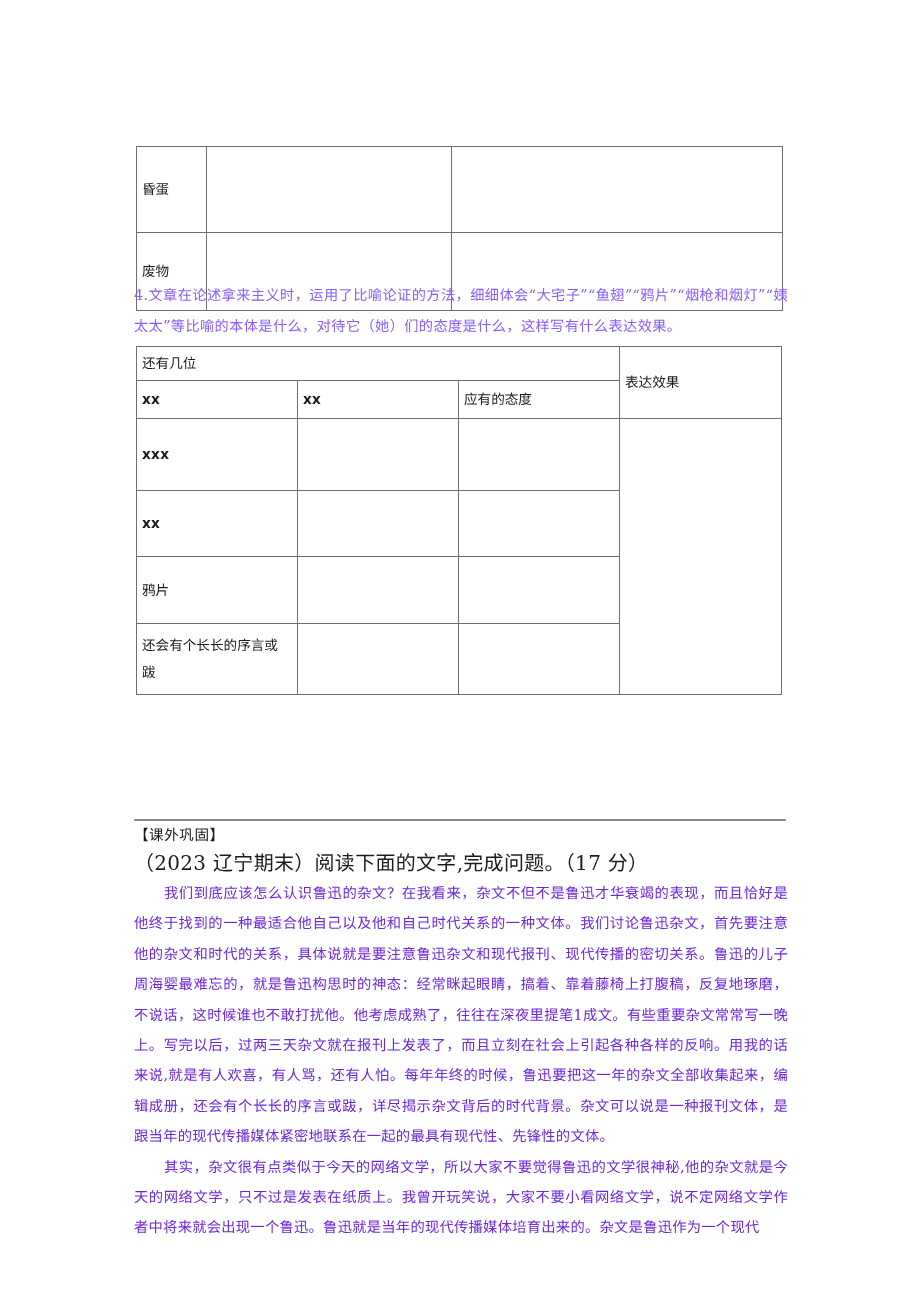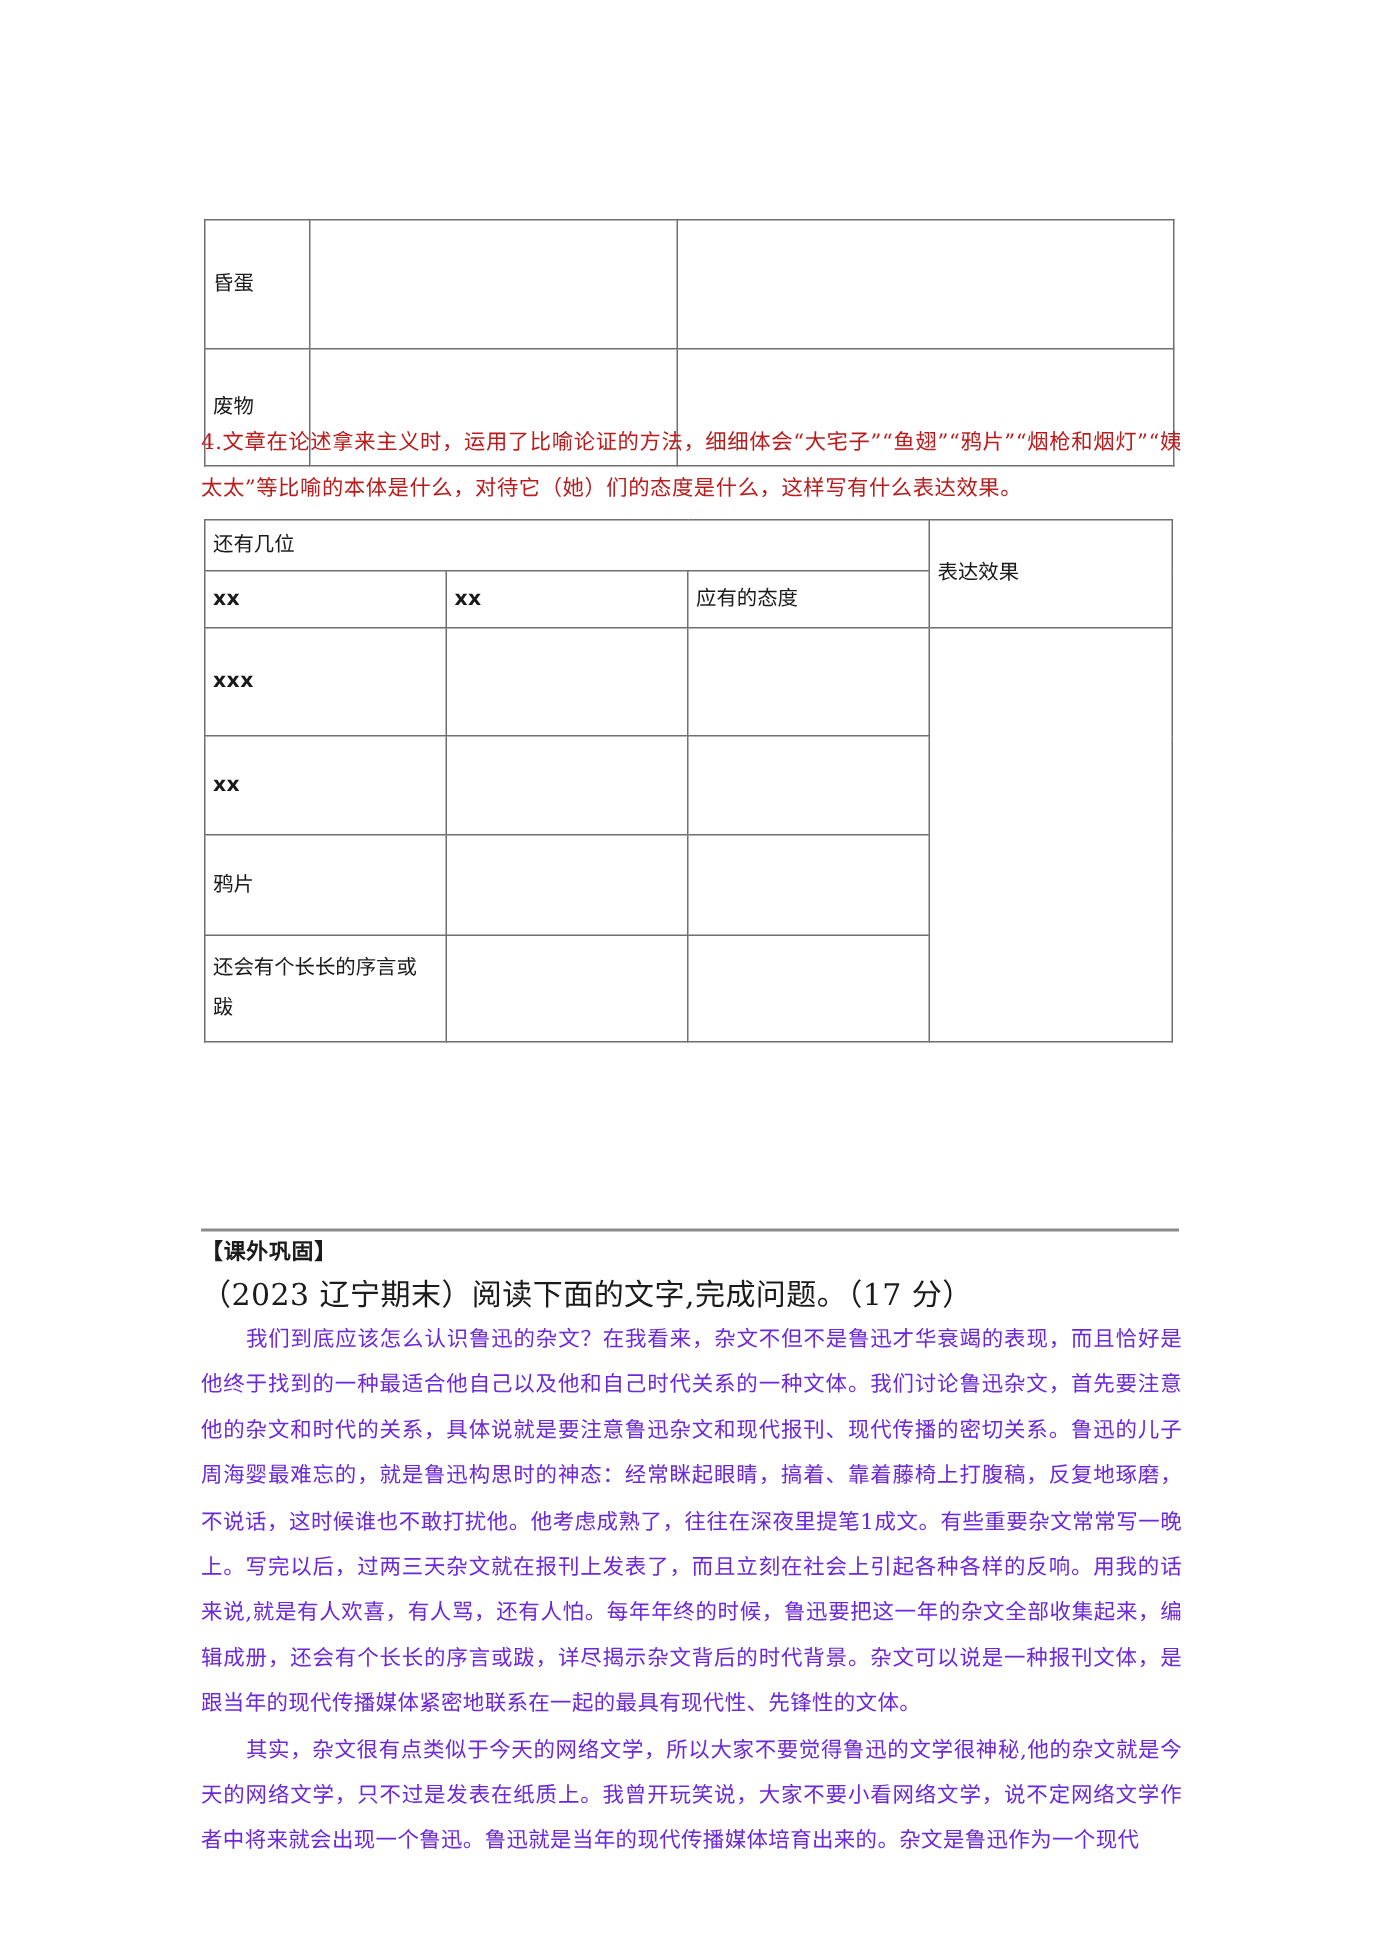--- a/index.html
+++ b/index.html
@@ -24,21 +24,21 @@
     height: 1301px;
     box-sizing: border-box;
   }
 
   .q-text {
     font-size: 14.2px;
     line-height: 31px;
     letter-spacing: 0.4px;
     text-align: justify;
     margin: 0;
-    color: #b91c1c;
+    color: #8b5cf6;
   }
 
   
   table.doc-table {
     border-collapse: collapse;
     width: 646px;
     table-layout: fixed;
     margin: 0;
   }
   table.doc-table td {
@@ -67,21 +67,21 @@
   
   .section-rule {
     width: 652px;
     height: 0;
     border-top: 2px solid #8b8b8b;
     margin: 0;
   }
 
   .sec-title {
     font-size: 14.6px;
-    font-weight: 700;
+    font-weight: 400;
     line-height: 28px;
     margin: 0;
     letter-spacing: 0.5px;
   }
   .sec-source {
     font-size: 20px;
     line-height: 29px;
     margin: 0;
     letter-spacing: 0.3px;
   }

